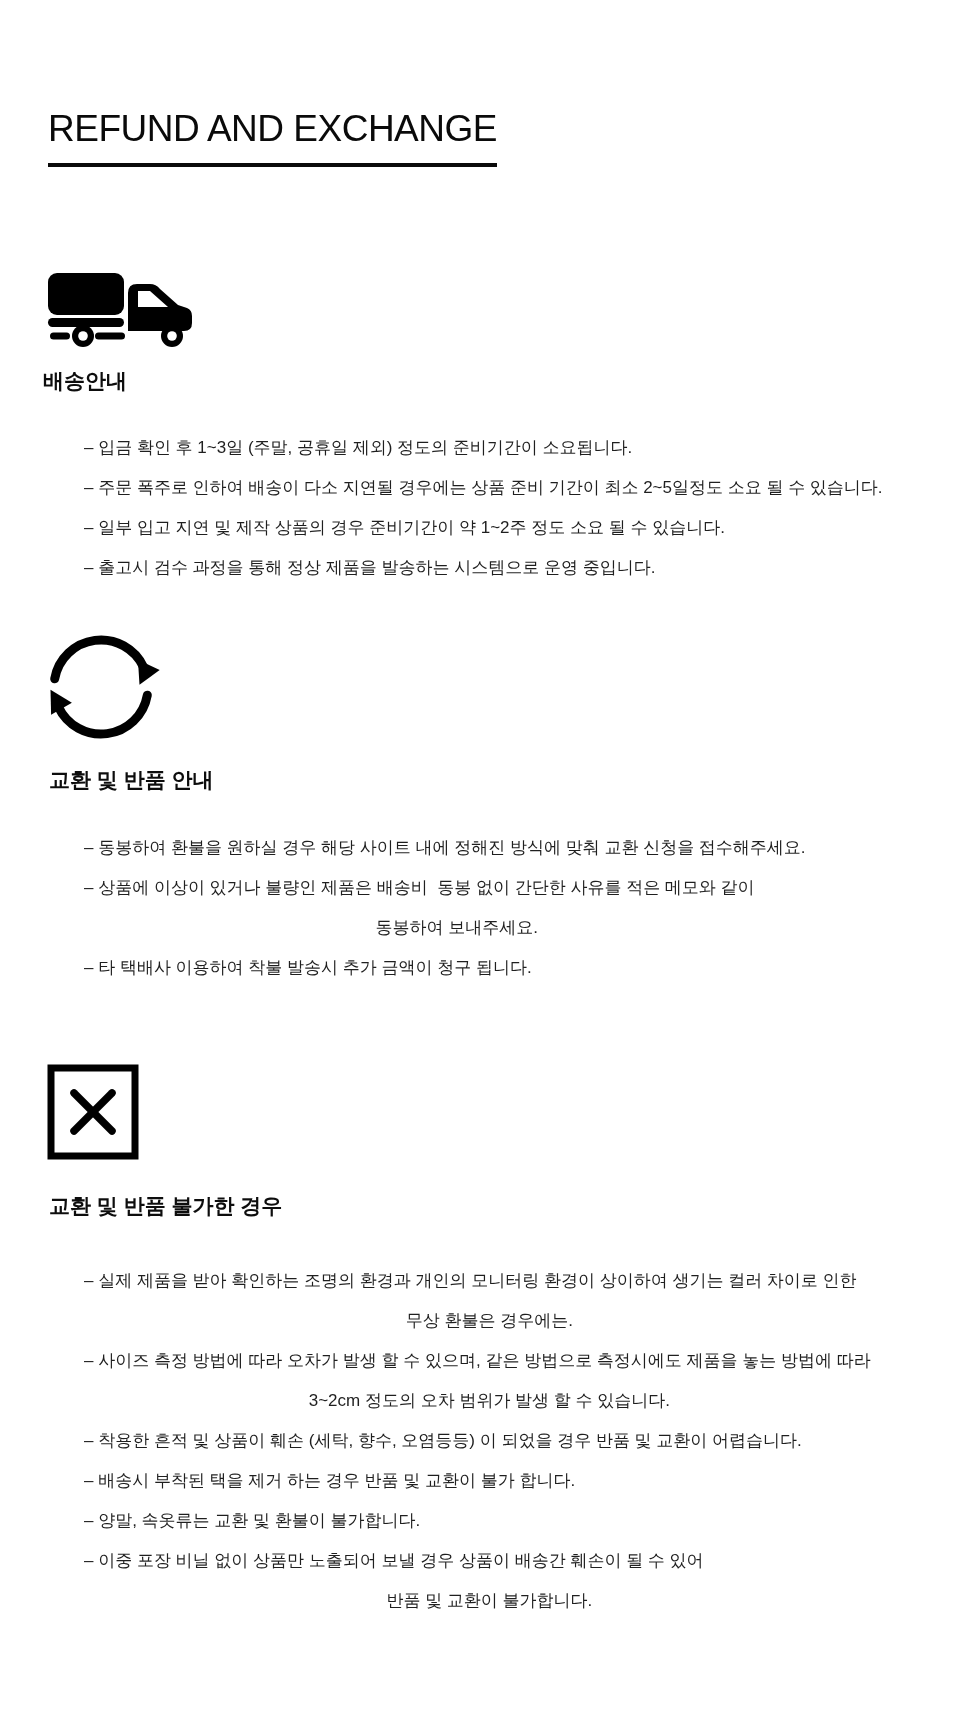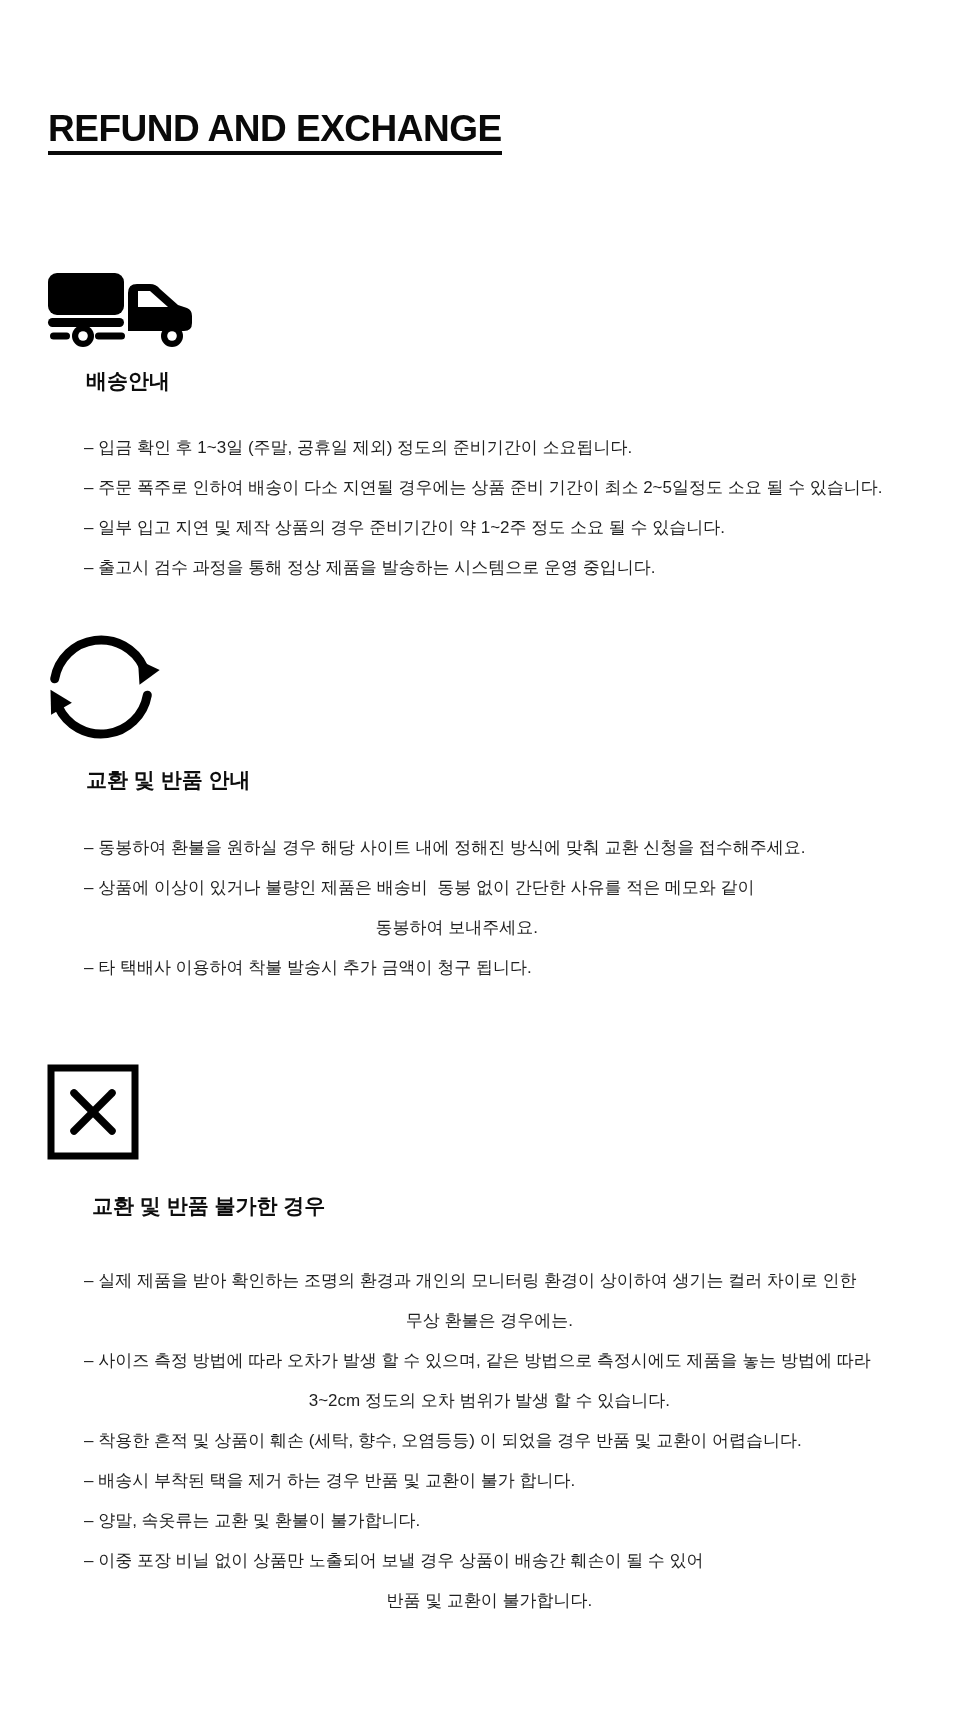--- a/index.html
+++ b/index.html
@@ -4,26 +4,26 @@
 <style>
   html,body { margin:0; padding:0; background:#ffffff; }
   .page {
     position:relative; width:960px; height:1730px; background:#ffffff;
     font-family:"Liberation Sans","DejaVu Sans",sans-serif; color:#1c1c1c;
     overflow:hidden;
   }
   .abs { position:absolute; }
   .page-title {
     left:48px; top:110px;
-    font-size:37px; font-weight:700; line-height:1; letter-spacing:-0.5px;
-    color:#0a0a0a; border-bottom:4px solid #0a0a0a; padding-bottom:4px;
+    font-size:37px; font-weight:400; line-height:1; letter-spacing:-0.5px;
+    color:#0a0a0a; border-bottom:4px solid #0a0a0a; padding-bottom:16px;
     display:inline-block; white-space:pre;
   }
   .section-heading {
-    font-size:21px; font-weight:700; line-height:24px; color:#0d0d0d; white-space:pre;margin-left:43px;
+    font-size:21px; font-weight:700; line-height:24px; color:#0d0d0d; white-space:pre;
   }
   .policy-list .line {
     font-size:17px; font-weight:400; line-height:40px; color:#1f1f1f; white-space:pre;margin-left:41px;
   }
   .policy-list .line.indent { padding-left:24px;text-align:center; }
   .icon svg { display:block; }
 </style>
 </head>
 <body>
 
@@ -54,21 +54,21 @@
   </div>
 
   <div class="abs icon" style="left:44px; top:624px;">
     <svg width="118" height="126" viewBox="0 0 118 126" xmlns="http://www.w3.org/2000/svg">
       <path d="M 10.7 54.8 A 47 47 0 0 1 99.6 43.1" fill="none" stroke="#000000" stroke-width="9" stroke-linecap="round"></path>
       <polygon points="0,13 -12,-9 12,-9" fill="#000000" transform="translate(101,49) rotate(25)"></polygon>
       <path d="M 103.3 71.2 A 47 47 0 0 1 14.4 82.9" fill="none" stroke="#000000" stroke-width="9" stroke-linecap="round"></path>
       <polygon points="0,-13 12,9 -12,9" fill="#000000" transform="translate(13,77) rotate(-30)"></polygon>
     </svg>
   </div>
-  <div class="abs section-heading" style="left:43px; top:768px;">교환 및 반품 안내</div>
+  <div class="abs section-heading" style="left:49px; top:768px;">교환 및 반품 안내</div>
   <div class="abs policy-list" style="left:43px; top:828px;">
     <div class="line">– 동봉하여 환불을 원하실 경우 해당 사이트 내에 정해진 방식에 맞춰 교환 신청을 접수해주세요.</div>
     <div class="line">– 상품에 이상이 있거나 불량인 제품은 배송비  동봉 없이 간단한 사유를 적은 메모와 같이</div>
     <div class="line indent">동봉하여 보내주세요.</div>
     <div class="line">– 타 택배사 이용하여 착불 발송시 추가 금액이 청구 됩니다.</div>
   </div>
 
   <div class="abs icon" style="left:47px; top:1064px;">
     <svg width="92" height="96" viewBox="0 0 92 96" xmlns="http://www.w3.org/2000/svg">
       <rect x="4" y="4" width="84" height="88" fill="none" stroke="#000000" stroke-width="7"></rect>

